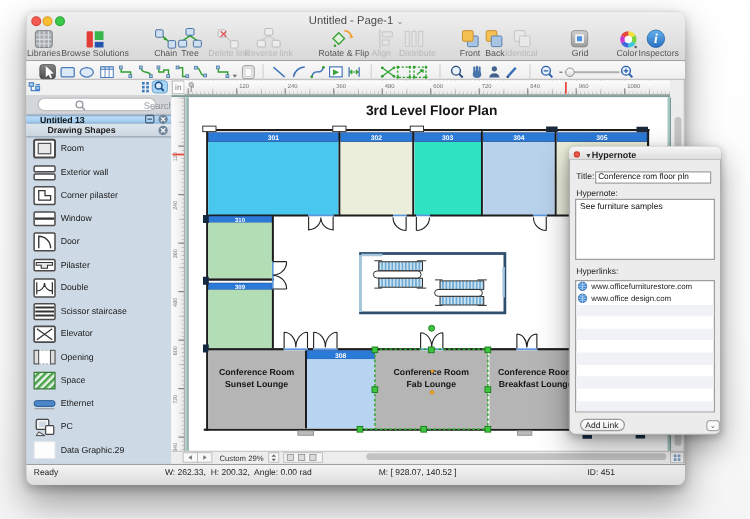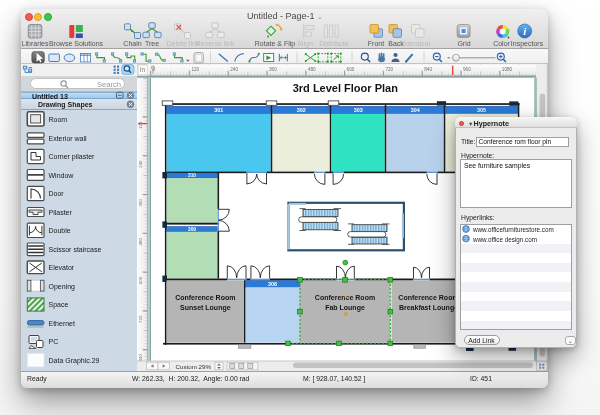--- a/index.html
+++ b/index.html
@@ -250,21 +250,21 @@
 <path d="M128.8 70.5 L131 72.8" stroke="#1c4f8a" stroke-width="1.5"></path>
 <rect x="137.9" y="64.8" width="9.4" height="10.2" fill="#fdfdfd" stroke="#b9b9b9" stroke-width="0.8"></rect>
 <text x="142.6" y="72" font-size="6.5" fill="#777" text-anchor="middle">in</text>
 </svg>
 <div class="a" id="srow"></div>
 <div class="a" id="sfield"></div>
 <svg class="a" style="left:60px;top:79.5px;" width="9" height="9" viewBox="0 0 9 9">
       <circle cx="3.6" cy="3.6" r="2.7" fill="none" stroke="#93989d" stroke-width="1.1"></circle>
       <path d="M5.6 5.6 L8 8" stroke="#93989d" stroke-width="1.2"></path>
     </svg>
-<div class="a" style="left:57px;top:79.8px;font-size:7.6px;color:#93989d;padding-left:40px;">Search</div>
+<div class="a" style="left:75px;top:79.8px;font-size:7.6px;color:#93989d;padding-left:40px;">Search</div>
 <div class="a" id="sb"></div>
 <div class="a" id="hdr1"></div>
 <div class="a" id="hdr2"></div>
 <div class="a sl" style="left:32px;top:92.5px;font-weight:bold;color:#111;">Untitled 13</div>
 <div class="a sl" style="left:38px;top:101px;font-weight:bold;color:#222;">Drawing Shapes</div>
 <svg class="a" style="left:21px;top:91px;" width="116" height="20" viewBox="21 91 116 20">
 <rect x="116.5" y="92.3" width="6.6" height="6" rx="1" fill="none" stroke="#3d5a74" stroke-width="0.9"></rect>
 <path d="M118 95.3 h3.6" stroke="#3d5a74" stroke-width="0.9"></path>
 <circle cx="130.5" cy="95.4" r="3.7" fill="#6f8496"></circle>
 <path d="M128.8 93.7 l3.4 3.4 M132.2 93.7 l-3.4 3.4" stroke="#fff" stroke-width="0.9"></path>

